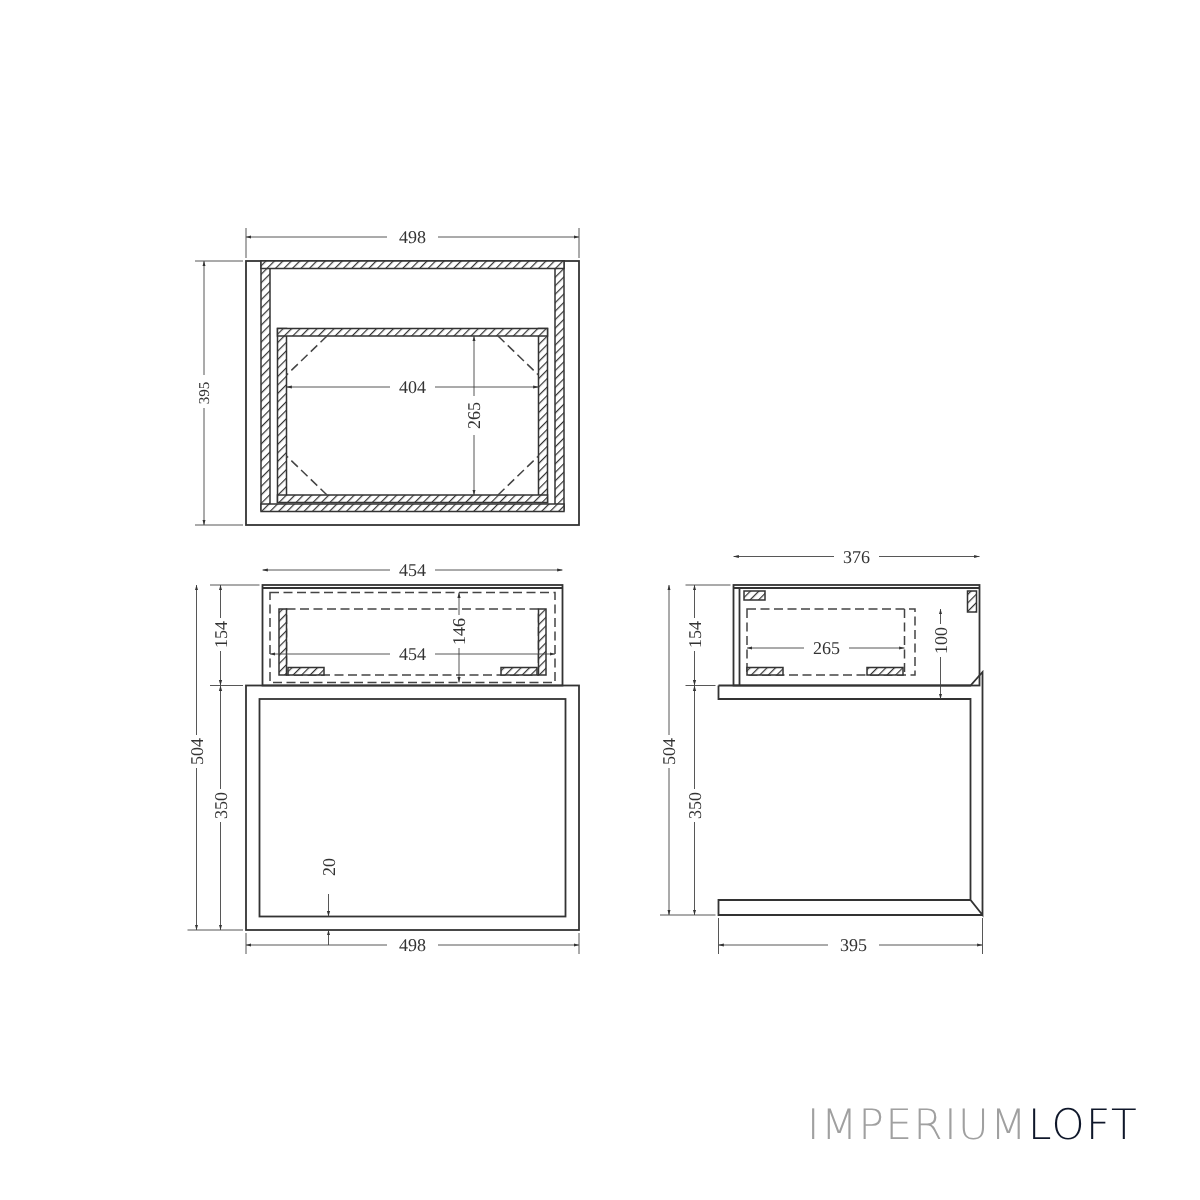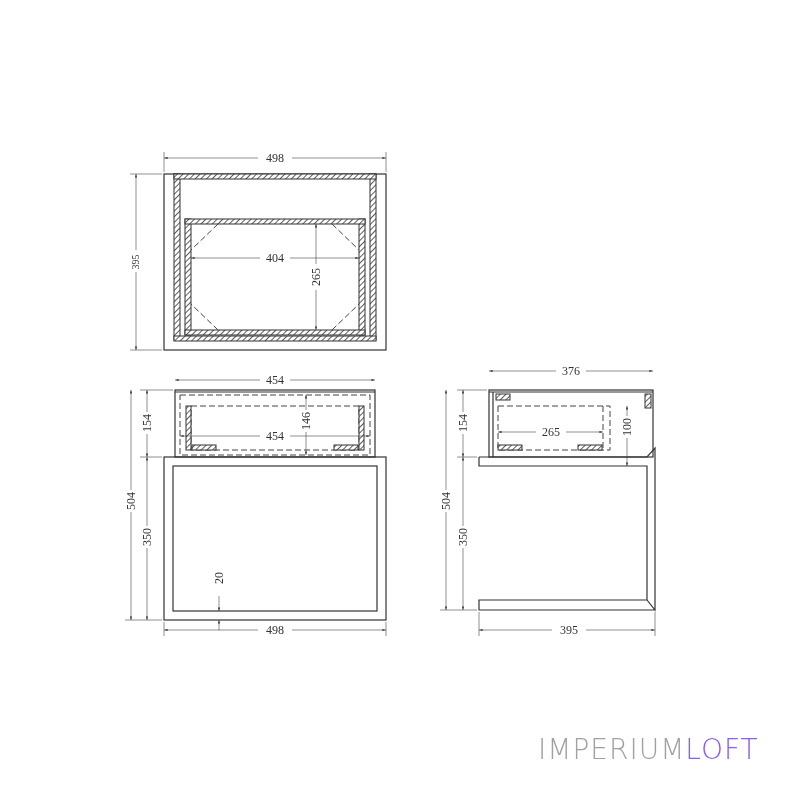--- a/index.html
+++ b/index.html
@@ -6,21 +6,21 @@
   body { width: 800px; height: 800px; position: relative; overflow: hidden; font-family: "Liberation Serif", serif; }
   svg { position: absolute; left: 0; top: 0; }
   .ln { stroke: #333; fill: none; stroke-width: 1.2; }
   .dash { stroke: #444; fill: none; stroke-width: 1; stroke-dasharray: 6 3; }
   .dim { stroke: #444; fill: none; stroke-width: 0.6; }
   .txt { font-family: "Liberation Serif", serif; font-size: 12px; fill: #333; }
   .txt-s { font-family: "Liberation Serif", serif; font-size: 10px; fill: #333; }
   .hatch { fill: url(#hatch); stroke: #333; stroke-width: 1; }
   .logo { position: absolute; left: 538px; top: 733px; font-family: "DejaVu Sans", sans-serif; font-size: 28px; letter-spacing: 1px; font-weight: 300; }
   .logo .a { color: #a0a0a0; margin-top: 24px; }
-  .logo .b { color: #8b5cf6; }
+  .logo .b { color: #0f172a; }
 </style>
 </head>
 <body>
 
 <svg width="800" height="800" viewBox="0 0 800 800">
   <defs>
     <pattern id="hatch" width="4" height="4" patternUnits="userSpaceOnUse" patternTransform="rotate(45)">
       <rect width="4" height="4" fill="#fff"></rect>
       <line x1="0" y1="0" x2="0" y2="4" stroke="#333" stroke-width="1.6"></line>
     </pattern>

